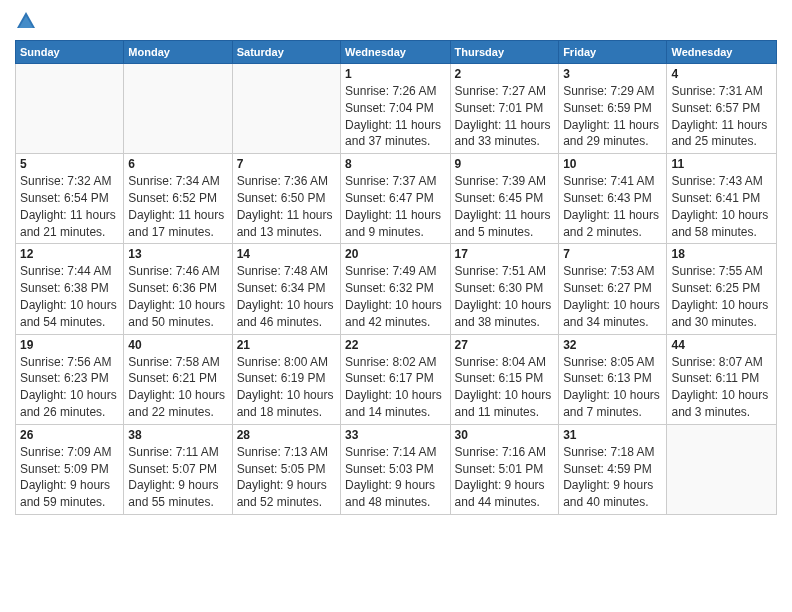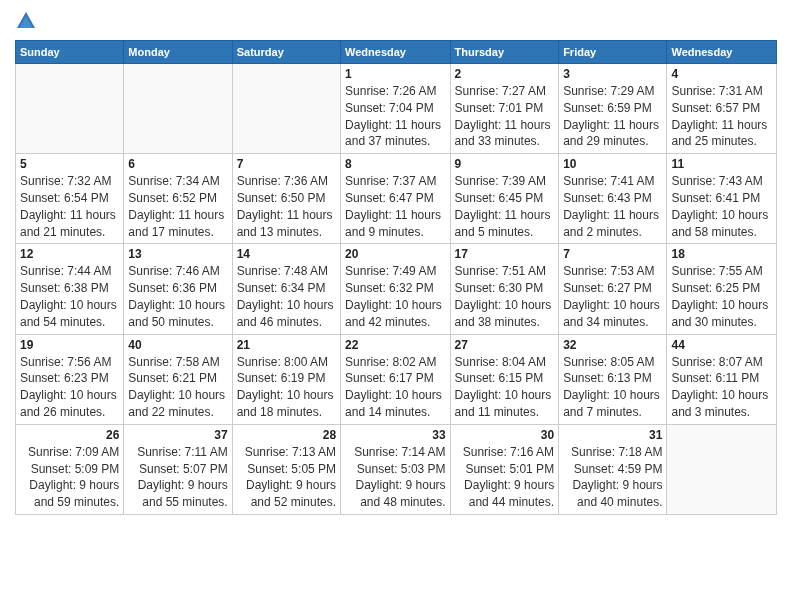--- a/index.html
+++ b/index.html
@@ -85,21 +85,20 @@
     .day-info {
       font-size: 12px;
       color: #333;
       line-height: 1.4;
     }
     .week-row td {
       height: 78px;
     }
     .last-row td {
       height: 70px;
-      text-align: right;
     }
   </style>
 </head>
 <body>
 
 <div class="page">
   <div class="header">
     <div class="logo">
       <svg class="logo-icon" viewBox="0 0 22 22">
         <polygon points="11,2 20,18 2,18" fill="#2e75b6"></polygon>
@@ -239,21 +238,21 @@
             <div class="day-num">44</div>
             <div class="day-info">Sunrise: 8:07 AM<br>Sunset: 6:11 PM<br>Daylight: 10 hours<br>and 3 minutes.</div>
           </td>
         </tr>
         <tr class="last-row">
           <td>
             <div class="day-num">26</div>
             <div class="day-info">Sunrise: 7:09 AM<br>Sunset: 5:09 PM<br>Daylight: 9 hours<br>and 59 minutes.</div>
           </td>
           <td>
-            <div class="day-num">37</div>
+            <div class="day-num">38</div>
             <div class="day-info">Sunrise: 7:11 AM<br>Sunset: 5:07 PM<br>Daylight: 9 hours<br>and 55 minutes.</div>
           </td>
           <td>
             <div class="day-num">28</div>
             <div class="day-info">Sunrise: 7:13 AM<br>Sunset: 5:05 PM<br>Daylight: 9 hours<br>and 52 minutes.</div>
           </td>
           <td>
             <div class="day-num">33</div>
             <div class="day-info">Sunrise: 7:14 AM<br>Sunset: 5:03 PM<br>Daylight: 9 hours<br>and 48 minutes.</div>
           </td>

